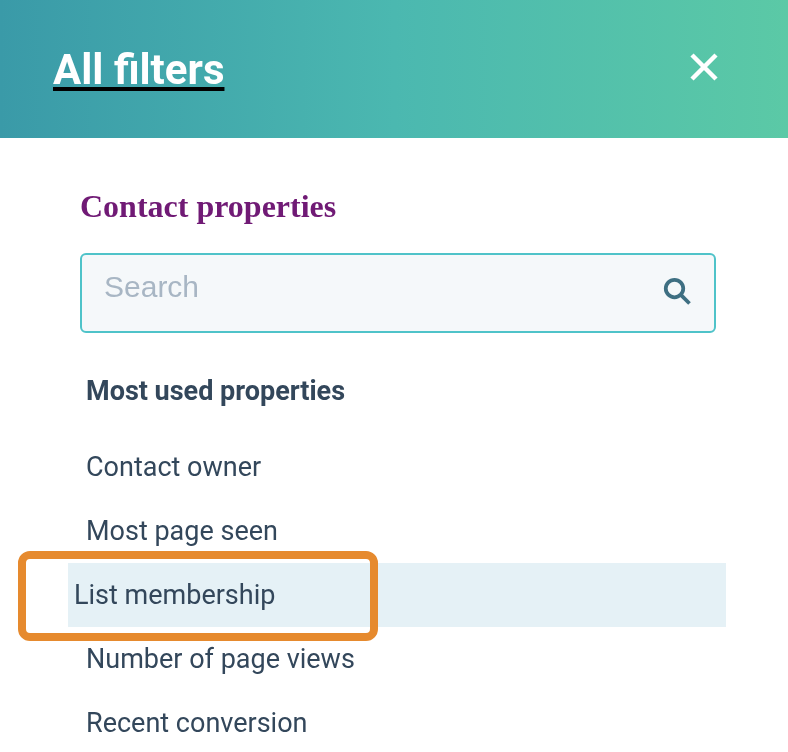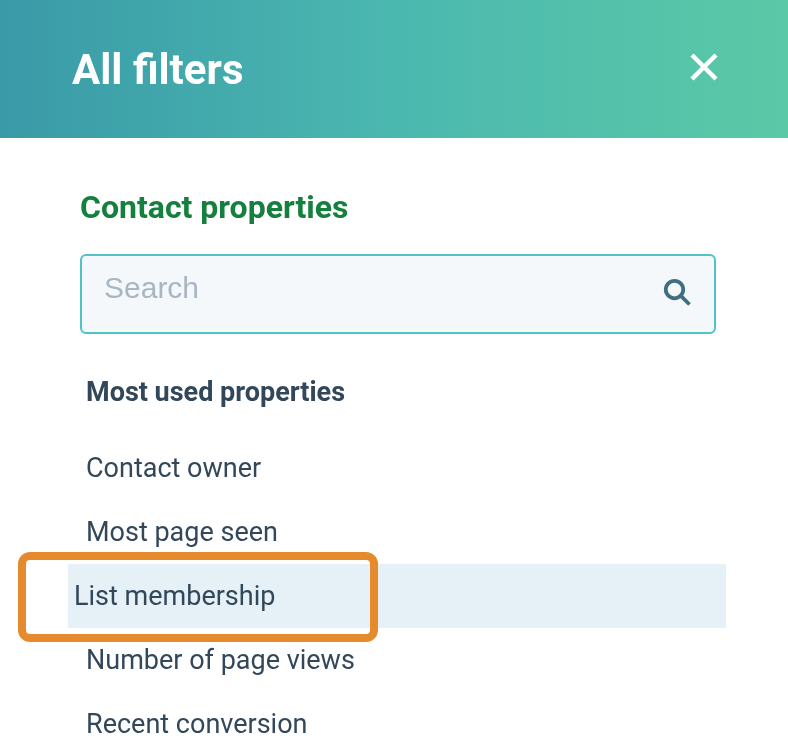--- a/index.html
+++ b/index.html
@@ -9,21 +9,22 @@
     width: 788px;
     height: 752px;
     overflow: hidden;
   }
   .header {
     background: linear-gradient(90deg, #3a9aa8 0%, #4bb8b0 50%, #5bc9a6 100%);
     height: 138px;
     display: flex;
     align-items: center;
     justify-content: space-between;
-    padding: 0 60px 0 72px;
+    padding: 0 60px 0 53px;
+    text-decoration: underline;
   }
   .header-title {
     color: #ffffff;
     font-size: 42px;
     font-weight: 700;
   }
   .close-btn {
     color: #ffffff;
     cursor: pointer;
     display: flex;
@@ -37,22 +38,23 @@
     height: 36px;
     stroke: #ffffff;
     stroke-width: 3;
   }
   .content {
     padding: 50px 72px 0 80px;
   }
   .section-title {
     font-size: 32px;
     font-weight: 700;
-    color: #15803d;
+    color: #701a75;
     margin-bottom: 28px;
+    font-family: Liberation Serif, serif;
   }
   .search-wrap {
     position: relative;
     margin-bottom: 42px;
   }
   .search-input {
     width: 100%;
     height: 80px;
     border: 2px solid #4fc3c9;
     border-radius: 6px;

